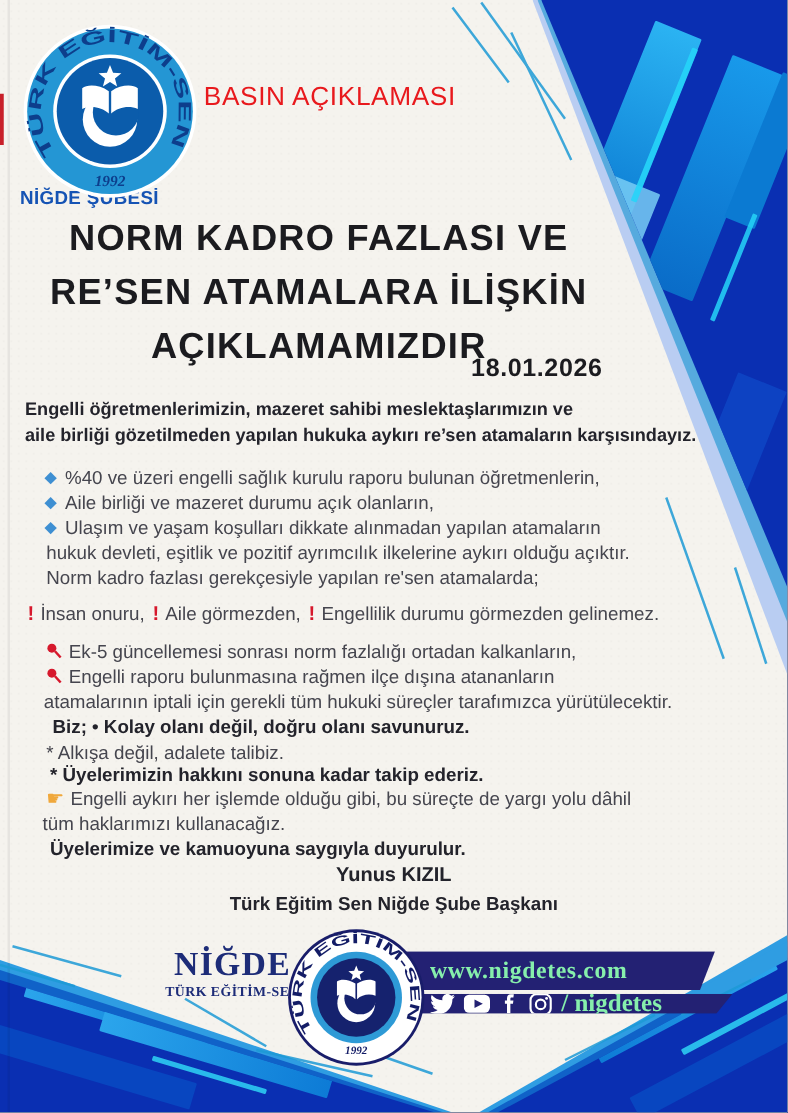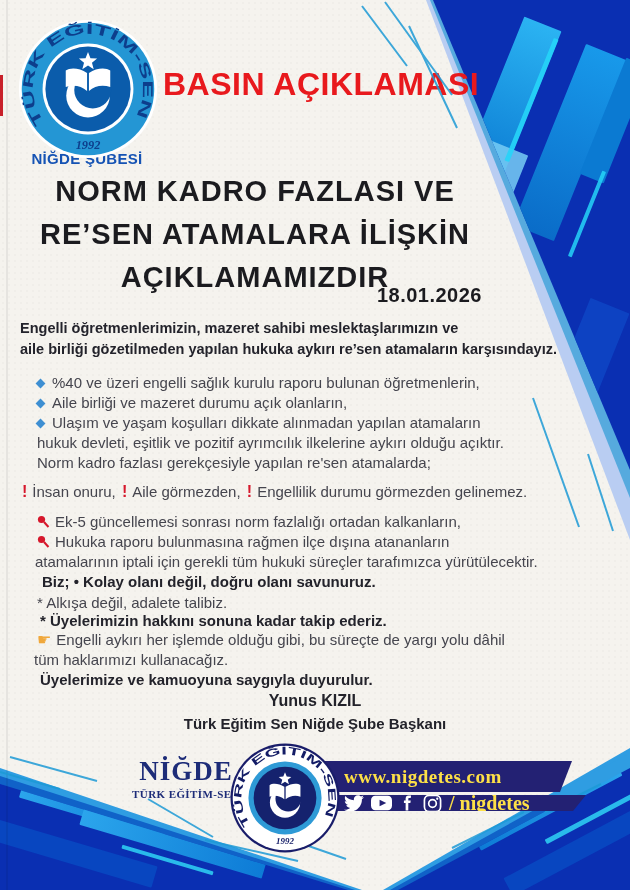--- a/index.html
+++ b/index.html
@@ -14,23 +14,23 @@
   .tr-sky {background:#56aade;clip-path:polygon(430px 0,630px 0,630px 498px);}
   .tr-navy{background:#0a2fb2;clip-path:polygon(433px 0,630px 0,630px 470px);}
   .bl-sky {background:#2f9de2;clip-path:polygon(0 768px,362px 890px,0 890px);}
   .bl-mid {background:#1062c8;clip-path:polygon(0 776px,355px 890px,0 890px);}
   .bl-navy{background:#0a2fb2;clip-path:polygon(0 784px,348px 890px,0 890px);}
   .br-sky {background:#2f9de2;clip-path:polygon(630px 748px,630px 890px,383px 890px);}
   .br-mid {background:#1062c8;clip-path:polygon(630px 757px,630px 890px,390px 890px);}
   .br-navy{background:#0a2fb2;clip-path:polygon(630px 766px,630px 890px,398px 890px);}
   .bar{position:absolute;border-radius:1px;}
   
-  .press{position:absolute;left:163px;top:66px;font-size:32px;font-weight:bold;
+  .press{position:absolute;left:163px;top:66px;font-size:21px;font-weight:normal;
          color:#e8191d;letter-spacing:.5px;}
-  .branch{position:absolute;left:16px;top:150px;width:142px;text-align:center;
+  .branch{position:absolute;left:16px;top:150px;width:142px;text-align:left;
           font-size:15px;font-weight:bold;color:#1553b4;letter-spacing:.3px;}
   .title{position:absolute;left:12px;top:170px;width:486px;text-align:center;
          font-size:29px;font-weight:bold;color:#1b1b1f;letter-spacing:1px;line-height:43px;}
   .date{position:absolute;left:330px;top:284px;width:152px;text-align:right;
         font-size:20px;font-weight:bold;color:#1b1b1f;letter-spacing:.5px;}
   
   .body{position:absolute;left:20px;top:318px;width:585px;font-size:15px;
         color:#45454e;line-height:20px;}
   .bold{font-weight:bold;color:#23232b;}
   .intro{font-size:14.5px;line-height:21px;margin-bottom:13px;}
@@ -39,21 +39,21 @@
            transform:rotate(45deg);margin-right:8px;position:relative;top:-1px;}
   .excl{font-weight:bold;color:#d6182c;font-size:16px;margin:0 5px 0 2px;}
   .excl-line{margin:9px 0 10px 0;}
   .pin{position:relative;top:1px;margin-right:5px;}
   .hand{color:#f0a83c;font-size:16px;margin-right:5px;}
   .lh18{line-height:18px;}
   .sig{position:absolute;left:75px;top:692px;width:480px;text-align:center;color:#23232b;}
   .sig-name{font-size:16px;font-weight:bold;margin-bottom:5px;}
   .sig-title{font-size:15px;font-weight:bold;}
   
-  .strip{position:absolute;background:#232173;color:#fde047;z-index:6;
+  .strip{position:absolute;background:#232173;color:#86efac;z-index:6;
          font-family:"Liberation Serif", serif;font-weight:bold;}
   .strip1{left:322px;top:761px;width:228px;height:31px;line-height:31px;
           padding-left:22px;font-size:19px;letter-spacing:.5px;
           clip-path:polygon(0 0,100% 0,calc(100% - 12px) 100%,0 100%);}
   .strip2{left:322px;top:795px;width:242px;height:16px;display:flex;align-items:center;
           padding-left:22px;font-size:20px;
           clip-path:polygon(0 0,100% 0,calc(100% - 13px) 100%,0 100%);}
   .icons{display:flex;align-items:center;gap:7px;margin-right:7px;}
   .footer-city{position:absolute;left:130px;top:756px;width:112px;text-align:center;
                color:#1d2c78;font-family:"Liberation Serif", serif;z-index:6;}
@@ -169,21 +169,21 @@
     </div>
 
     <div class="ml">
       <div><svg class="pin" width="13" height="13">
             <circle cx="4.5" cy="4.5" r="3.6" fill="#d6182c"></circle>
             <path d="M7 7 L11.5 12" stroke="#d6182c" stroke-width="2"></path>
           </svg><span>Ek-5 güncellemesi sonrası norm fazlalığı ortadan kalkanların,</span></div>
       <div><svg class="pin" width="13" height="13">
             <circle cx="4.5" cy="4.5" r="3.6" fill="#d6182c"></circle>
             <path d="M7 7 L11.5 12" stroke="#d6182c" stroke-width="2"></path>
-          </svg><span>Hukuka raporu bulunmasına rağmen ilçe dışına atananların</span></div>
+          </svg><span>Engelli raporu bulunmasına rağmen ilçe dışına atananların</span></div>
       <div style="margin-left:-2px;">atamalarının iptali için gerekli tüm hukuki süreçler tarafımızca yürütülecektir.</div>
     </div>
 
     <div class="bold ml" style="margin-left:22px;">Biz; • Kolay olanı değil, doğru olanı savunuruz.</div>
     <div class="ml lh18" style="margin-top:2px;">* Alkışa değil, adalete talibiz.</div>
     <div class="bold ml lh18" style="margin-left:20px;">* Üyelerimizin hakkını sonuna kadar takip ederiz.</div>
     <div class="ml"><span class="hand">☛</span><span>Engelli aykırı her işlemde olduğu gibi, bu süreçte de yargı yolu dâhil</span></div>
     <div class="ml" style="margin-left:14px;">tüm haklarımızı kullanacağız.</div>
     <div class="bold ml" style="margin-left:20px;">Üyelerimize ve kamuoyuna saygıyla duyurulur.</div>
   </div>

